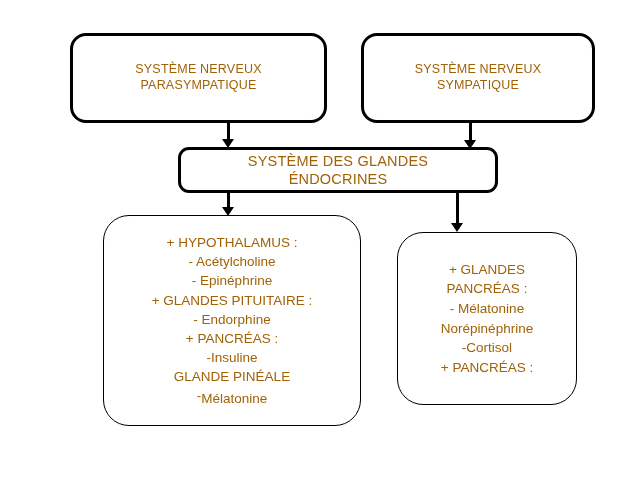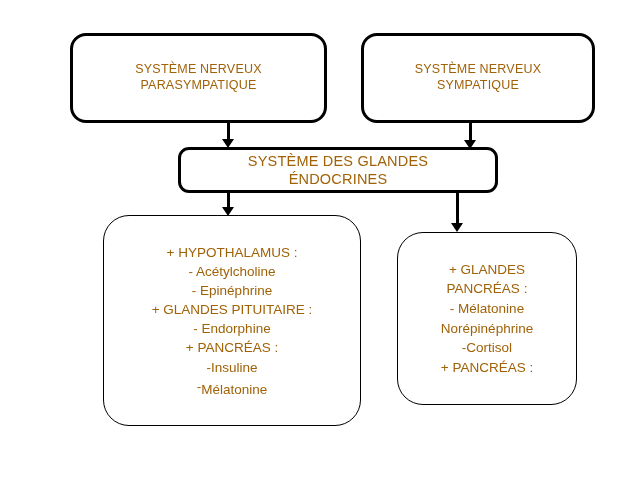--- a/index.html
+++ b/index.html
@@ -163,20 +163,21 @@
   </div>
 
   <div class="node node-bottom" id="node-left-glands">
     <span class="line">+ HYPOTHALAMUS :</span>
     <span class="line">- Acétylcholine</span>
     <span class="line">- Epinéphrine</span>
     <span class="line">+ GLANDES PITUITAIRE :</span>
     <span class="line">- Endorphine</span>
     <span class="line">+ PANCRÉAS :</span>
     <span class="line">-Insuline</span>
+    <span class="line">GLANDE PINÉALE</span>
     <span class="line raised"><span class="raised-dash">-</span>Mélatonine</span>
   </div>
 
   <div class="node node-bottom" id="node-right-glands">
     <span class="line">+ GLANDES</span>
     <span class="line">PANCRÉAS :</span>
     <span class="line">- Mélatonine</span>
     <span class="line">Norépinéphrine</span>
     <span class="line">-Cortisol</span>
     <span class="line">+ PANCRÉAS :</span>

